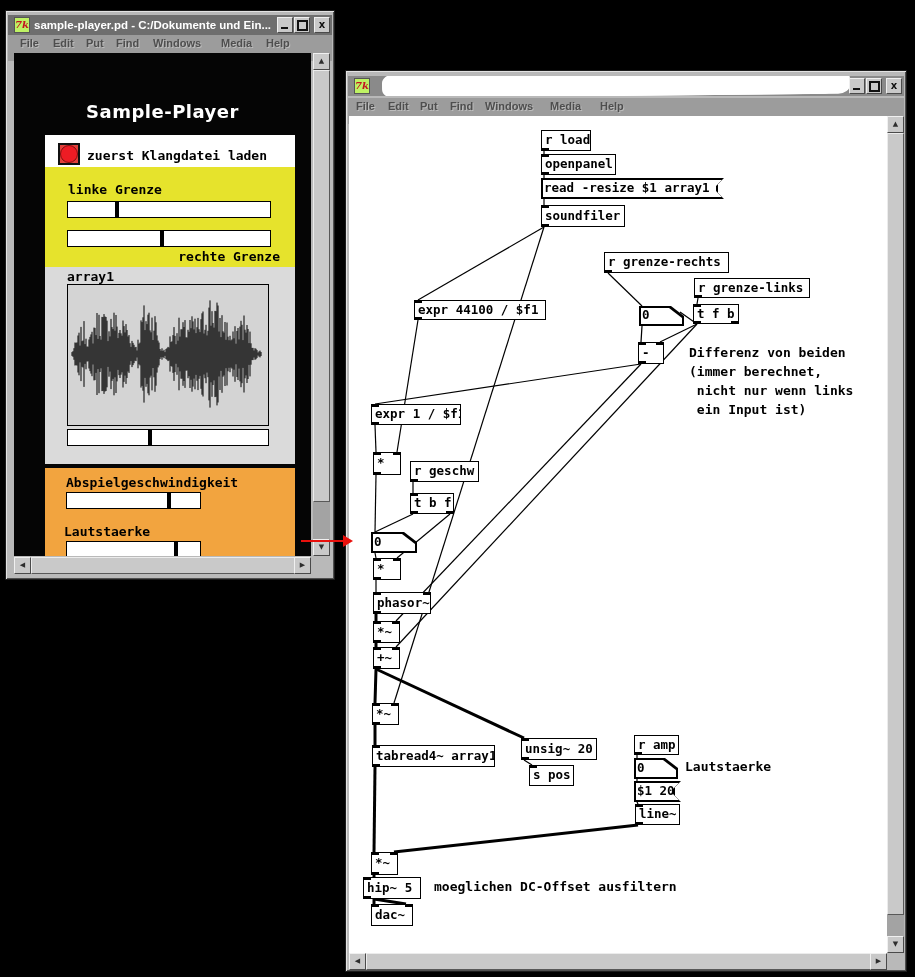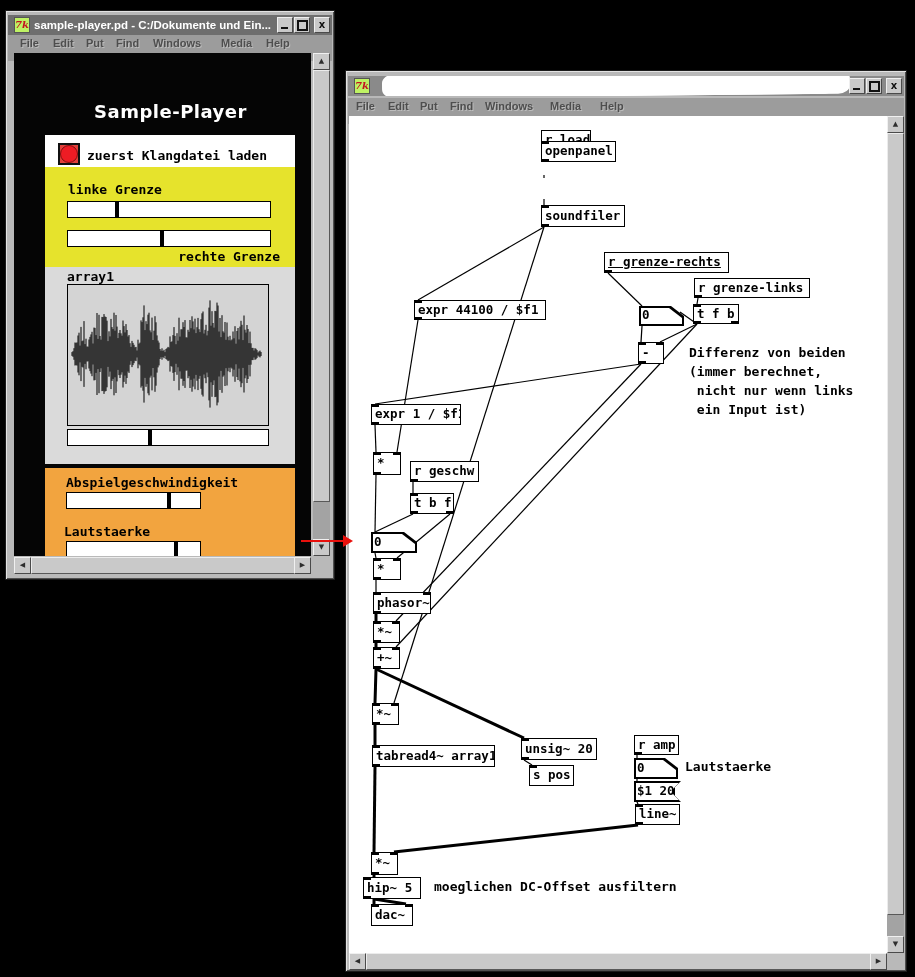--- a/index.html
+++ b/index.html
@@ -32,21 +32,21 @@
   .sb{position:absolute;background:#a3a3a3;}
   .sb-btn{position:absolute;width:15px;height:15px;background:#c9c9c9;border-top:1px solid #f0f0f0;
     border-left:1px solid #f0f0f0;border-right:1px solid #4a4a4a;border-bottom:1px solid #4a4a4a;
     color:#2e2e2e;font-size:7px;text-align:center;line-height:14px;}
   .sb-thumb{position:absolute;background:#c9c9c9;border-top:1px solid #ececec;border-left:1px solid #ececec;
     border-right:1px solid #585858;border-bottom:1px solid #585858;}
   .sb-corner{position:absolute;width:17px;height:17px;background:#b9b9b9;}
   
   #c1{position:absolute;left:8px;top:42px;width:297px;height:503px;background:#050505;overflow:hidden;}
   .heading{position:absolute;left:0;width:297px;top:48px;text-align:center;color:#fff;
-    font:bold 18px "DejaVu Sans",sans-serif;letter-spacing:0.5px;padding-left:8px;}
+    font:bold 18px "DejaVu Sans",sans-serif;letter-spacing:0.5px;}
   .panel{position:absolute;}
   .p-white{left:31px;top:82px;width:250px;height:32px;background:#ffffff;}
   .p-yellow{left:31px;top:114px;width:250px;height:100px;background:#e6e32c;}
   .p-gray{left:31px;top:214px;width:250px;height:197px;background:#dadada;}
   .p-orange{left:31px;top:415px;width:250px;height:96px;background:#f2a43f;}
   .mono{font-family:"DejaVu Sans Mono","Liberation Mono",monospace;font-weight:bold;color:#000;}
   .lbl{position:absolute;font-size:13px;white-space:nowrap;}
   .bang{position:absolute;left:44px;top:90px;width:22px;height:22px;background:#e2403a;border:2px solid #111;box-sizing:border-box;}
   .bang i{position:absolute;inset:0;border:1px solid #801010;border-radius:50%;background:#ee1c24;}
   .hslider{position:absolute;background:#fff;border:1px solid #000;}
@@ -227,32 +227,38 @@
         <line x1="292" y1="754" x2="48" y2="781" stroke="#000" stroke-width="3"></line>
         <line x1="28" y1="804" x2="28" y2="806" stroke="#000" stroke-width="3"></line>
         <line x1="28" y1="828" x2="28" y2="833" stroke="#000" stroke-width="3"></line>
         <line x1="28" y1="828" x2="60" y2="833" stroke="#000" stroke-width="3"></line>
       </svg>
     <div id="patch">
         <div class="box" style="left: 195px; top: 59px; width: 50px; height: 21px;">
           <span class="btext" style="line-height: 16px;">r load</span>
           <i class="nub bl"></i>
         </div>
-        <div class="box" style="left: 195px; top: 70px; width: 75px; height: 21px;">
+        <div class="box" style="left: 195px; top: 83px; width: 75px; height: 21px;">
           <span class="btext" style="line-height: 16px;">openpanel</span>
+          <i class="nub tl"></i>
+          <i class="nub bl"></i>
+        </div>
+        <div class="shapebox clip-msg" style="left: 195px; top: 107px; width: 183px; height: 21px;">
+          <div class="fill clip-msg"></div>
+          <span class="btext" style="line-height: 17px;">read -resize $1 array1</span>
           <i class="nub tl"></i>
           <i class="nub bl"></i>
         </div>
         <div class="box" style="left: 195px; top: 134px; width: 84px; height: 22px;">
           <span class="btext" style="line-height: 17px;">soundfiler</span>
           <i class="nub tl"></i>
           <i class="nub bl"></i>
         </div>
         <div class="box" style="left: 258px; top: 181px; width: 125px; height: 21px;">
-          <span class="btext" style="line-height: 16px; text-decoration: underline;">r grenze-rechts</span>
+          <span class="btext" style="line-height: 16px;">r grenze-rechts</span>
           <i class="nub bl"></i>
         </div>
         <div class="box" style="left: 348px; top: 207px; width: 116px; height: 20px;">
           <span class="btext" style="line-height: 15px;">r grenze-links</span>
           <i class="nub bl"></i>
         </div>
         <div class="shapebox clip-num" style="left: 293px; top: 235px; width: 45px; height: 20px;">
           <div class="fill clip-num"></div>
           <span class="btext" style="line-height: 16px;">0</span>
           <i class="nub tl"></i>

